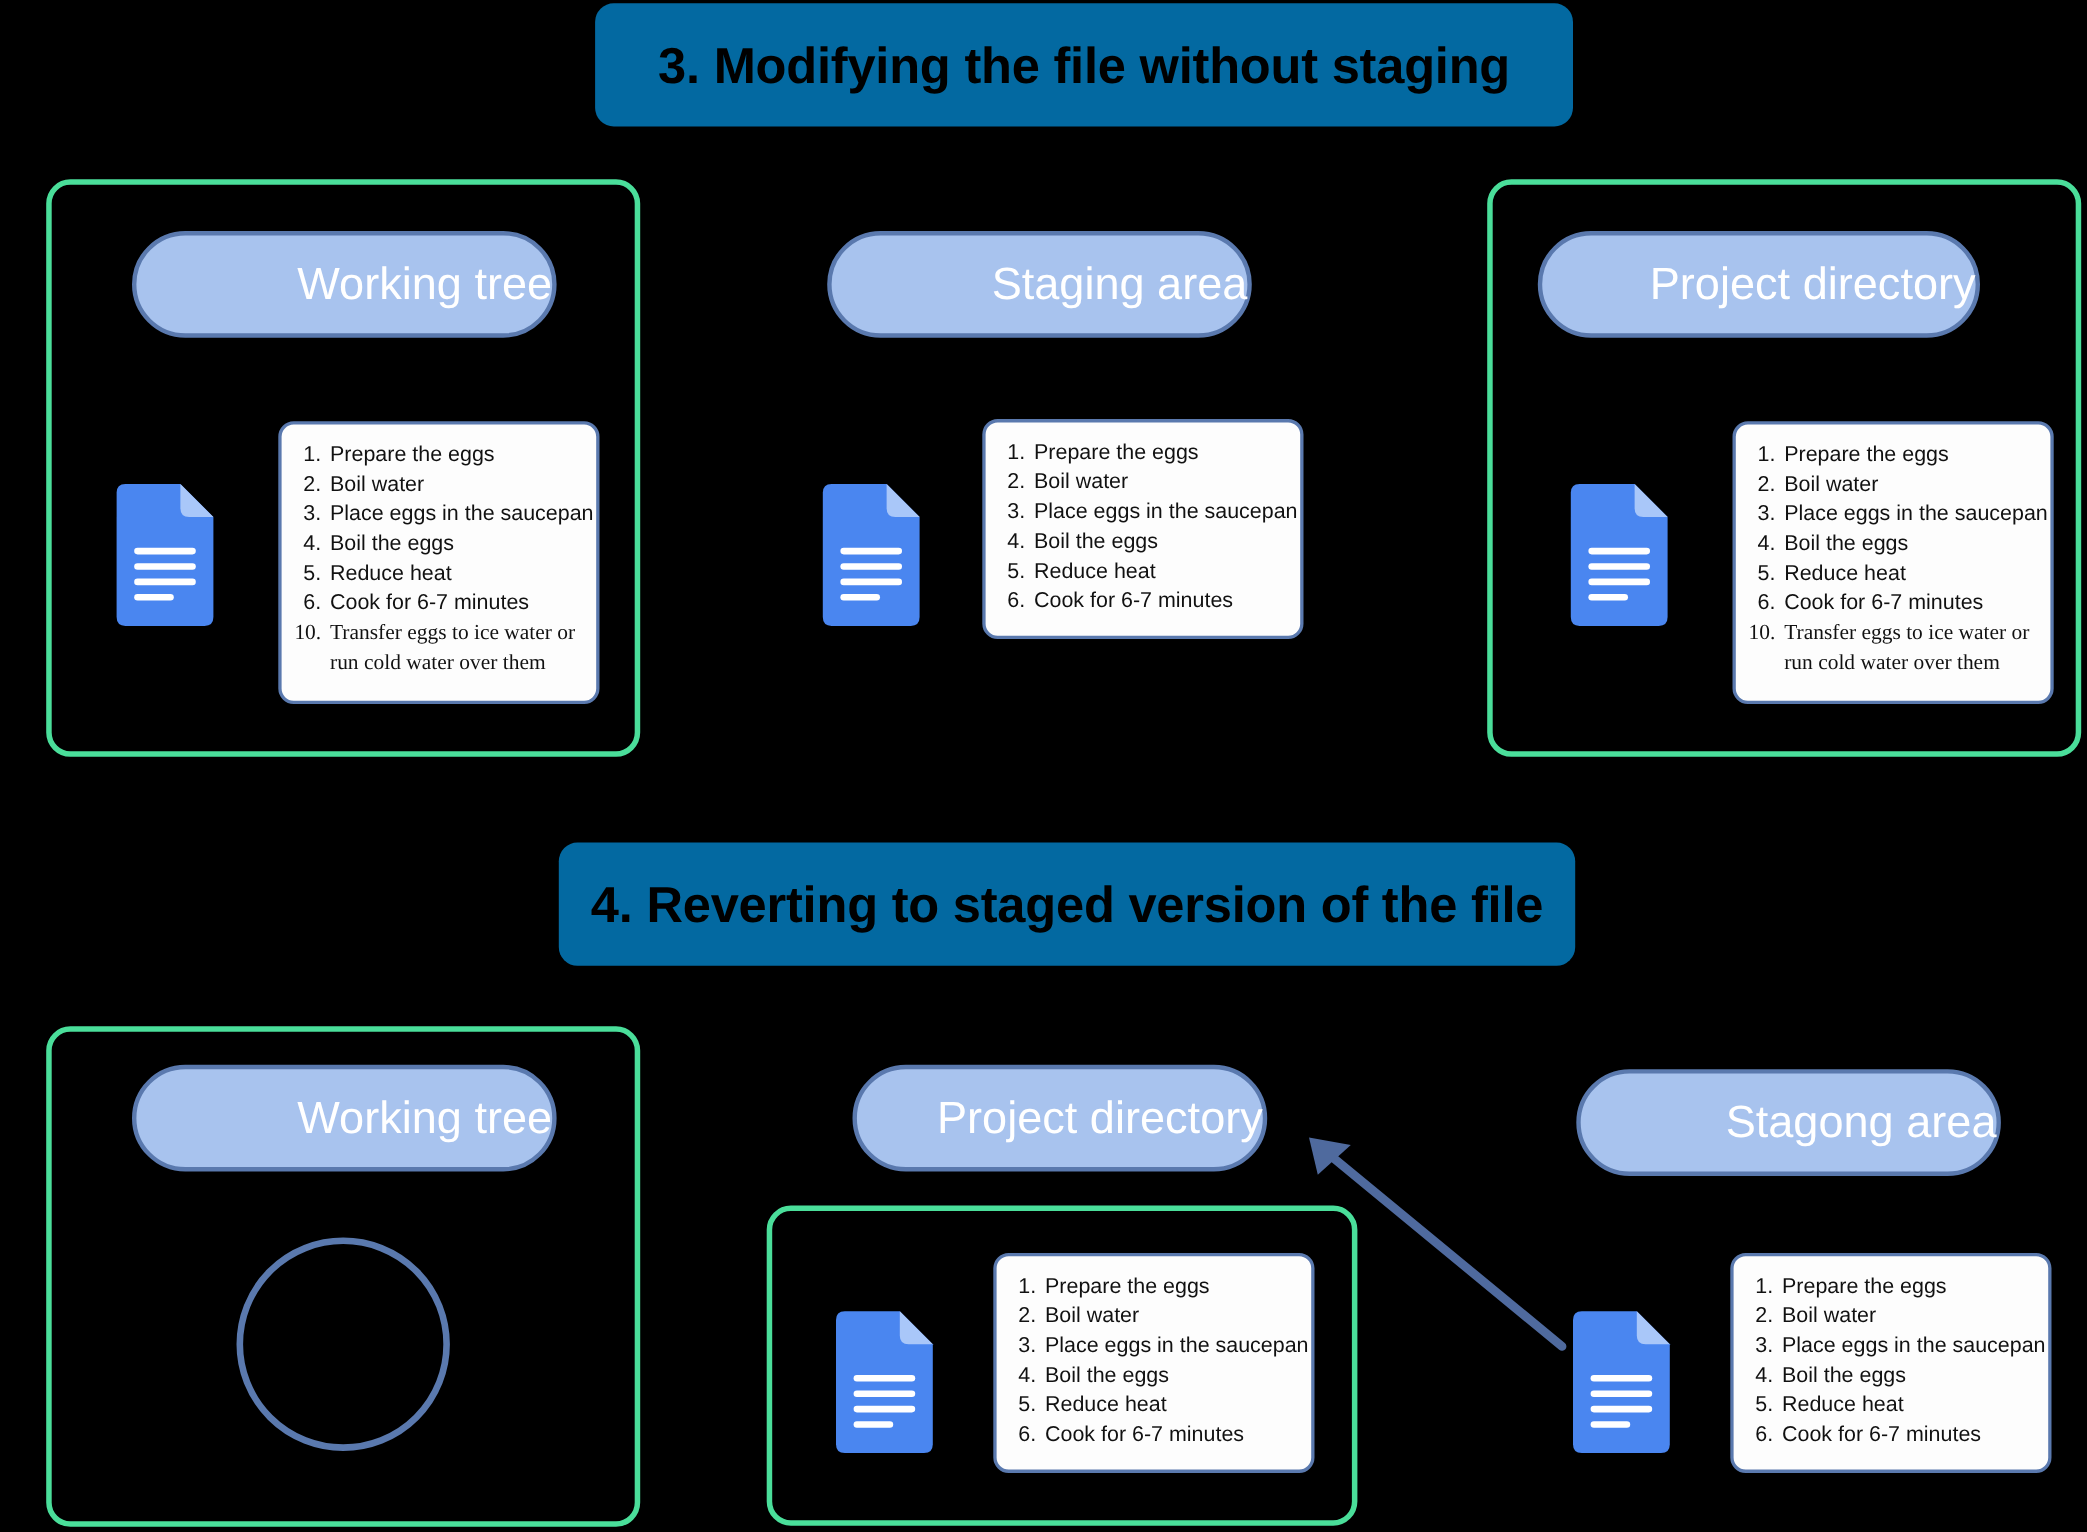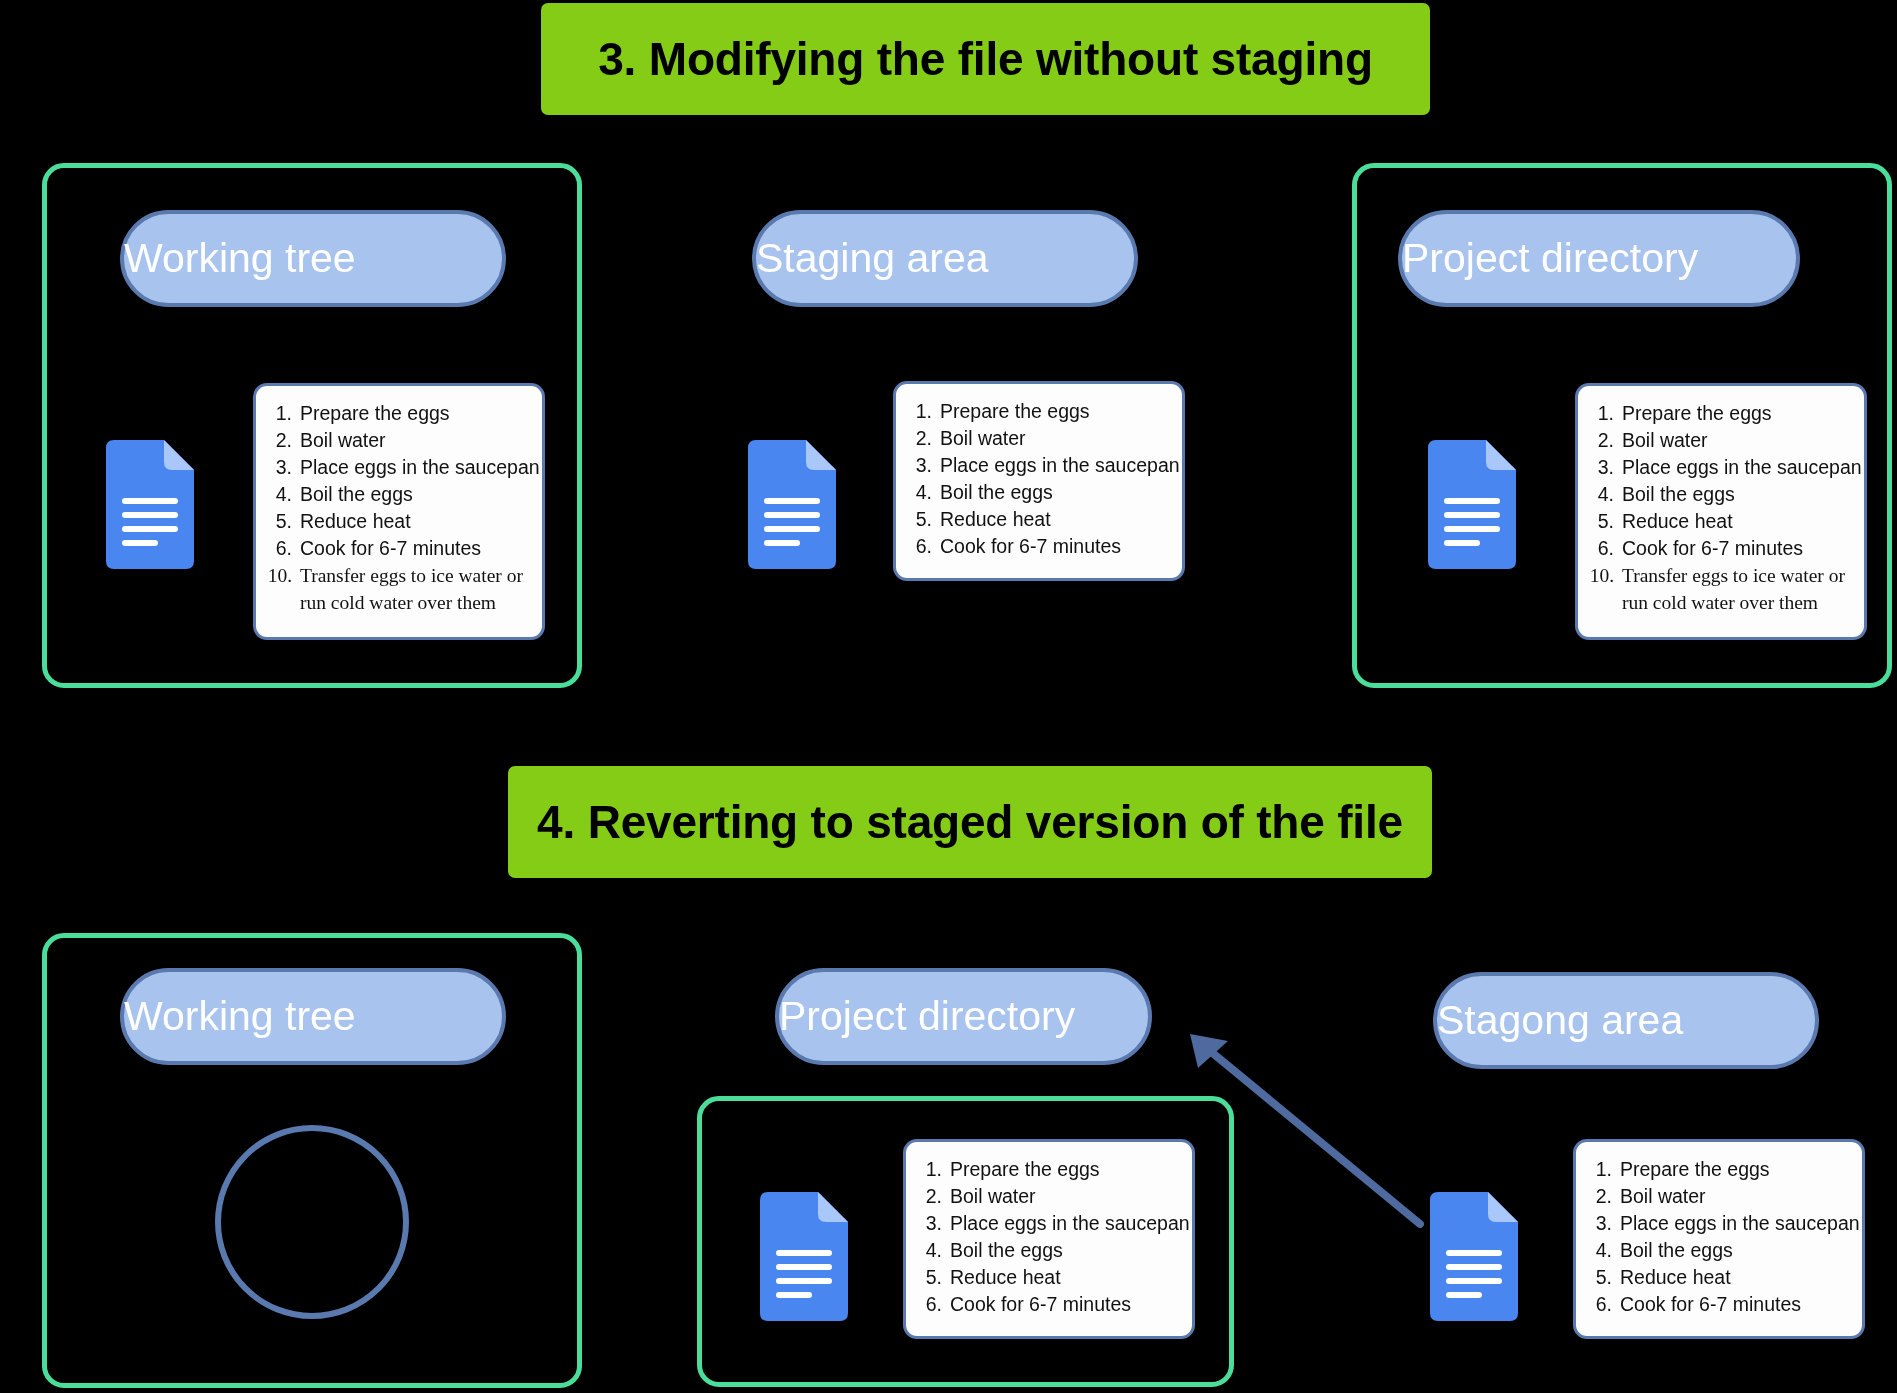--- a/index.html
+++ b/index.html
@@ -7,22 +7,22 @@
     width: 1897px; height: 1393px;
     background: #000000;
     font-family: "Liberation Sans", sans-serif;
     overflow: hidden;
   }
   .stage { position: relative; width: 1897px; height: 1393px; }
 
   
   .banner {
     position: absolute;
-    background: #84cc16;
-    border-radius: 7px;
+    background: #0369a1;
+    border-radius: 17px;
     color: #000;
     font-weight: bold;
     display: flex;
     align-items: center;
     justify-content: center;
     letter-spacing: -0.2px;
     white-space: nowrap;
   }
   #banner-3 { left: 541px; top: 3px;   width: 889px; height: 112px; font-size: 46px; }
   #banner-4 { left: 508px; top: 766px; width: 924px; height: 112px; font-size: 46px; }
@@ -37,21 +37,21 @@
 
   
   .pill {
     position: absolute;
     background: #a8c3ee;
     border: 4px solid #5a79ae;
     border-radius: 999px;
     color: #ffffff;
     display: flex;
     align-items: center;
-    justify-content: flex-start;
+    justify-content: flex-end;
     font-size: 41px;
     white-space: nowrap;
     box-shadow: 0 3px 4px rgba(0,0,0,0.45);
   }
 
   
   .note-card {
     position: absolute;
     background: #fdfdfd;
     border: 3px solid #5a79ae;

